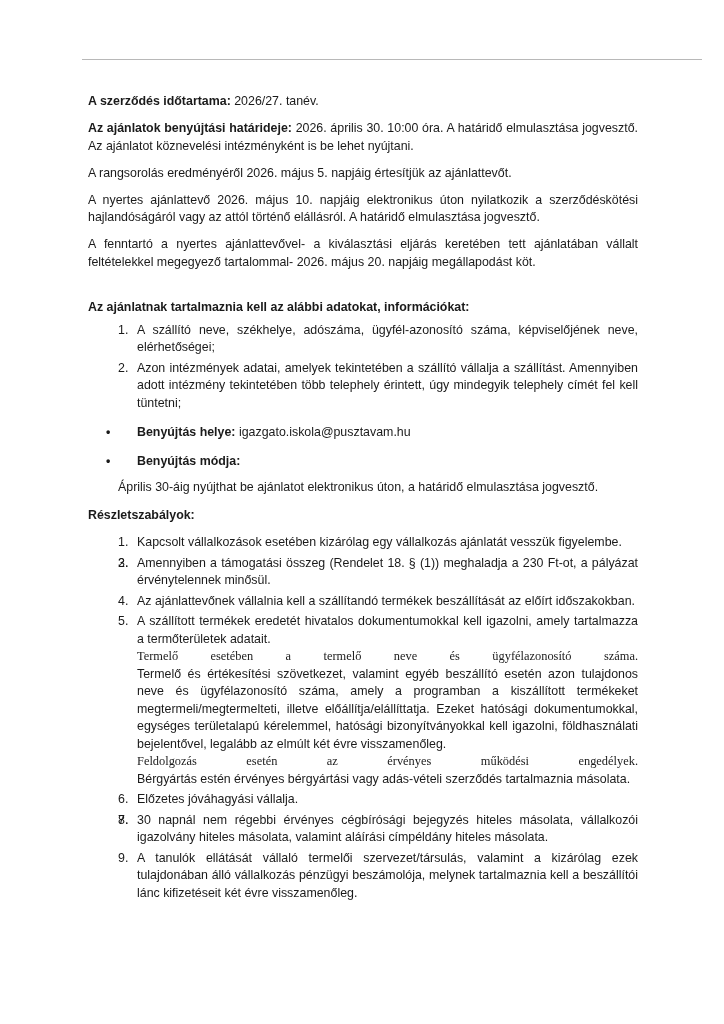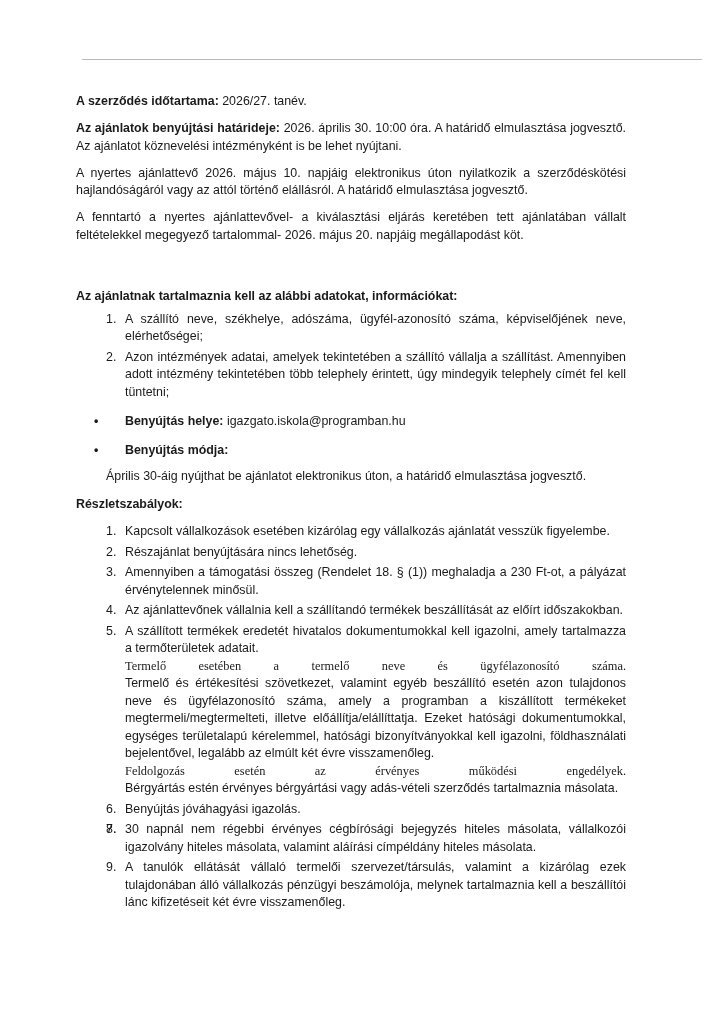--- a/index.html
+++ b/index.html
@@ -5,24 +5,24 @@
     html, body { margin: 0; padding: 0; background: #ffffff; }
     body {
       width: 724px; height: 1024px; position: relative; overflow: hidden;
       font-family: "Liberation Sans", sans-serif; color: #1a1a1a;
       font-size: 12.4px; line-height: 17.5px;
     }
     .rule {
       position: absolute; left: 82px; top: 59px; width: 620px; height: 1px;
       background: #b8b8b8;
     }
-    .content { position: absolute; left: 76px; top: 93px; width: 550px; }
+    .content { position: absolute; left: 88px; top: 93px; width: 550px; }
     p { margin: 0 0 9.5px 0; text-align: justify; }
     b { font-weight: bold; }
-    .section-title { font-weight: bold; margin-top: 44px; margin-bottom: 5px; }
+    .section-title { font-weight: bold; margin-top: 28px; margin-bottom: 5px; }
     ol { margin: 0; padding: 0; list-style: none; }
     ol li { position: relative; padding-left: 49px; text-align: justify; margin: 0 0 3px 0; }
     ol li .num { position: absolute; left: 30px; top: 0; }
     ul.bullets { margin: 12px 0 0 0; padding: 0; list-style: none; }
     ul.bullets li { position: relative; padding-left: 49px; margin-bottom: 11px; }
     ul.bullets li .dot { position: absolute; left: 18px; top: 0; font-weight: bold; }
     .mode-text { padding-left: 30px; margin-top: -2px; margin-bottom: 10px; }
     .sub { display: block; text-align: justify; }
     .spread { text-align-last: justify; font-family: Liberation Serif, serif; }
   </style>
@@ -33,77 +33,77 @@
 
 <div class="content">
   <p>
     <b>A szerződés időtartama:</b>
     <span>2026/27. tanév.</span>
   </p>
   <p>
     <b>Az ajánlatok benyújtási határideje:</b>
     <span>2026. április 30. 10:00 óra. A határidő elmulasztása jogvesztő. Az ajánlatot köznevelési intézményként is be lehet nyújtani.</span>
   </p>
+  <p>A rangsorolás eredményéről 2026. május 5. napjáig értesítjük az ajánlattevőt.</p>
   <p>A nyertes ajánlattevő 2026. május 10. napjáig elektronikus úton nyilatkozik a szerződéskötési hajlandóságáról vagy az attól történő elállásról. A határidő elmulasztása jogvesztő.</p>
   <p>A fenntartó a nyertes ajánlattevővel- a kiválasztási eljárás keretében tett ajánlatában vállalt feltételekkel megegyező tartalommal- 2026. május 20. napjáig megállapodást köt.</p>
 
   <div class="section-title">Az ajánlatnak tartalmaznia kell az alábbi adatokat, információkat:</div>
   <ol>
     <li>
       <span class="num">1.</span>
       <span>A szállító neve, székhelye, adószáma, ügyfél-azonosító száma, képviselőjének neve, elérhetőségei;</span>
     </li>
     <li>
       <span class="num">2.</span>
       <span>Azon intézmények adatai, amelyek tekintetében a szállító vállalja a szállítást. Amennyiben adott intézmény tekintetében több telephely érintett, úgy mindegyik telephely címét fel kell tüntetni;</span>
     </li>
   </ol>
 
   <ul class="bullets">
     <li>
       <span class="dot">•</span>
       <b>Benyújtás helye:</b>
-      <span>igazgato.iskola@programban.hu</span>
+      <span>igazgato.iskola@pusztavam.hu</span>
     </li>
     <li>
       <span class="dot">•</span>
       <b>Benyújtás módja:</b>
     </li>
   </ul>
   <p class="mode-text">Április 30-áig nyújthat be ajánlatot elektronikus úton, a határidő elmulasztása jogvesztő.</p>
 
   <div class="section-title" style="margin-top:6px;">Részletszabályok:</div>
   <ol style="margin-top:10px;">
     <li>
       <span class="num">1.</span>
       <span>Kapcsolt vállalkozások esetében kizárólag egy vállalkozás ajánlatát vesszük figyelembe.</span>
     </li>
     <li>
       <span class="num">2.</span>
-      <span>Részajánlat benyújtására nincs lehetőség.</span>
     </li>
     <li>
       <span class="num">3.</span>
       <span>Amennyiben a támogatási összeg (Rendelet 18. § (1)) meghaladja a 230 Ft-ot, a pályázat érvénytelennek minősül.</span>
     </li>
     <li>
       <span class="num">4.</span>
       <span>Az ajánlattevőnek vállalnia kell a szállítandó termékek beszállítását az előírt időszakokban.</span>
     </li>
     <li>
       <span class="num">5.</span>
       <span class="sub">A szállított termékek eredetét hivatalos dokumentumokkal kell igazolni, amely tartalmazza a termőterületek adatait.</span>
       <span class="sub spread">Termelő esetében a termelő neve és ügyfélazonosító száma.</span>
       <span class="sub">Termelő és értékesítési szövetkezet, valamint egyéb beszállító esetén azon tulajdonos neve és ügyfélazonosító száma, amely a programban a kiszállított termékeket megtermeli/megtermelteti, illetve előállítja/elállíttatja. Ezeket hatósági dokumentumokkal, egységes területalapú kérelemmel, hatósági bizonyítványokkal kell igazolni, földhasználati bejelentővel, legalább az elmúlt két évre visszamenőleg.</span>
       <span class="sub spread">Feldolgozás esetén az érvényes működési engedélyek.</span>
       <span class="sub">Bérgyártás estén érvényes bérgyártási vagy adás-vételi szerződés tartalmaznia másolata.</span>
     </li>
     <li>
       <span class="num">6.</span>
-      <span>Benyújtás jóváhagyási igazolás.</span>
+      <span>Előzetes jóváhagyási vállalja.</span>
     </li>
     <li>
       <span class="num">7.</span>
     </li>
     <li>
       <span class="num">8.</span>
       <span>30 napnál nem régebbi érvényes cégbírósági bejegyzés hiteles másolata, vállalkozói igazolvány hiteles másolata, valamint aláírási címpéldány hiteles másolata.</span>
     </li>
     <li>
       <span class="num">9.</span>

